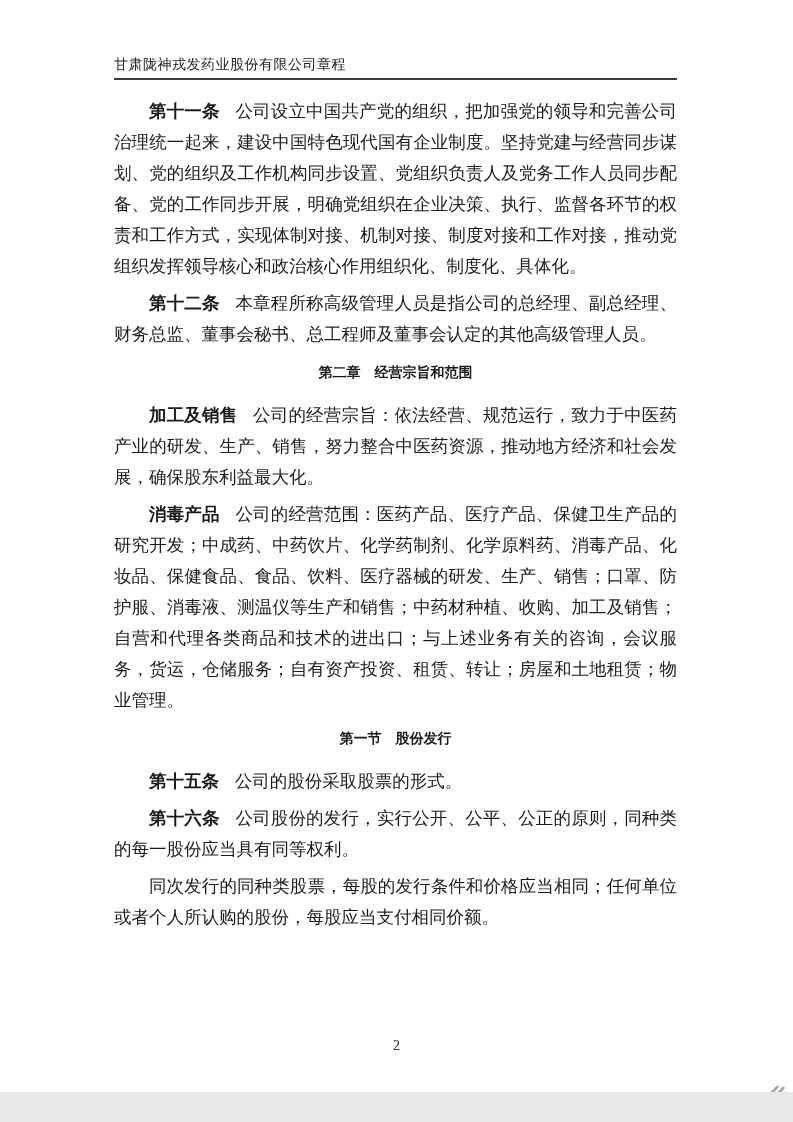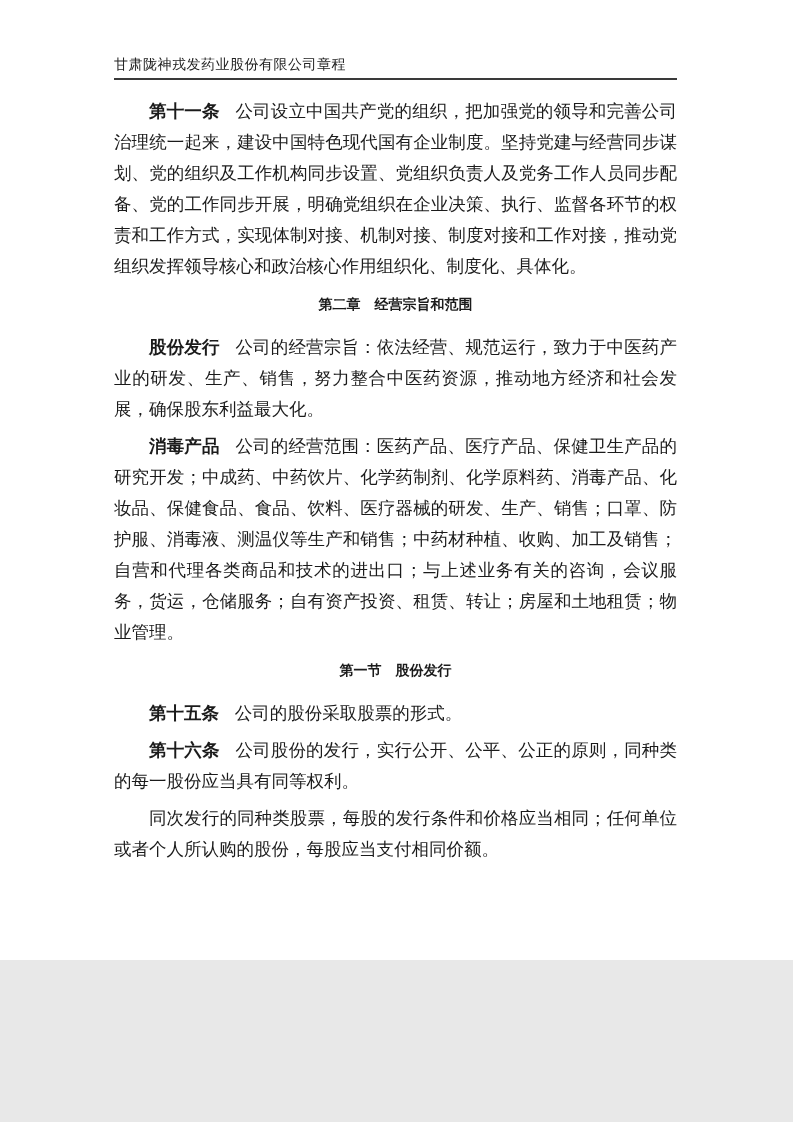--- a/index.html
+++ b/index.html
@@ -1,18 +1,18 @@
 <!DOCTYPE html>
 <html><head>
 <meta charset="utf-8">
 <style>
   html,body{margin:0;padding:0;background:#e8e8e8;}
   .page{
     position:relative;
-    width:793px;height:960px;
+    width:793px;height:1092px;
     margin:0 auto;
     background:#ffffff;
     overflow:hidden;
     font-family:"Liberation Serif","DejaVu Serif",serif;
     color:#1b1b1b;
   }
   .header{
     position:absolute;
     left:114px;right:116px;top:56px;
     font-size:14px;
@@ -64,22 +64,23 @@
 <body>
 
 <div class="page">
 
   <div class="header">
     <span>甘肃陇神戎发药业股份有限公司章程</span>
   </div>
 
   <div class="doc">
       <p class="para indent"><b class="artnum">第十一条</b><span>公司设立中国共产党的组织，把加强党的领导和完善公司治理统一起来，建设中国特色现代国有企业制度。坚持党建与经营同步谋划、党的组织及工作机构同步设置、党组织负责人及党务工作人员同步配备、党的工作同步开展，明确党组织在企业决策、执行、监督各环节的权责和工作方式，实现体制对接、机制对接、制度对接和工作对接，推动党组织发挥领导核心和政治核心作用组织化、制度化、具体化。</span></p>
+      <p class="para indent"><b class="artnum">第十二条</b><span>本章程所称高级管理人员是指公司的总经理、副总经理、财务总监、董事会秘书、总工程师及董事会认定的其他高级管理人员。</span></p>
       <h2 class="chapter">第二章　经营宗旨和范围</h2>
-      <p class="para indent"><b class="artnum">股份发行</b><span>公司的经营宗旨：依法经营、规范运行，致力于中医药产业的研发、生产、销售，努力整合中医药资源，推动地方经济和社会发展，确保股东利益最大化。</span></p>
+      <p class="para indent"><b class="artnum">加工及销售</b><span>公司的经营宗旨：依法经营、规范运行，致力于中医药产业的研发、生产、销售，努力整合中医药资源，推动地方经济和社会发展，确保股东利益最大化。</span></p>
       <p class="para indent"><b class="artnum">消毒产品</b><span>公司的经营范围：医药产品、医疗产品、保健卫生产品的研究开发；中成药、中药饮片、化学药制剂、化学原料药、消毒产品、化妆品、保健食品、食品、饮料、医疗器械的研发、生产、销售；口罩、防护服、消毒液、测温仪等生产和销售；中药材种植、收购、加工及销售；自营和代理各类商品和技术的进出口；与上述业务有关的咨询，会议服务，货运，仓储服务；自有资产投资、租赁、转让；房屋和土地租赁；物业管理。</span></p>
       <h2 class="section">第一节　股份发行</h2>
       <p class="para indent"><b class="artnum">第十五条</b><span>公司的股份采取股票的形式。</span></p>
       <p class="para indent"><b class="artnum">第十六条</b><span>公司股份的发行，实行公开、公平、公正的原则，同种类的每一股份应当具有同等权利。</span></p>
       <p class="para indent"><span>同次发行的同种类股票，每股的发行条件和价格应当相同；任何单位或者个人所认购的股份，每股应当支付相同价额。</span></p>
     </div>
 
   <div class="pagenum">2</div>
 
   <div class="cninfo">

